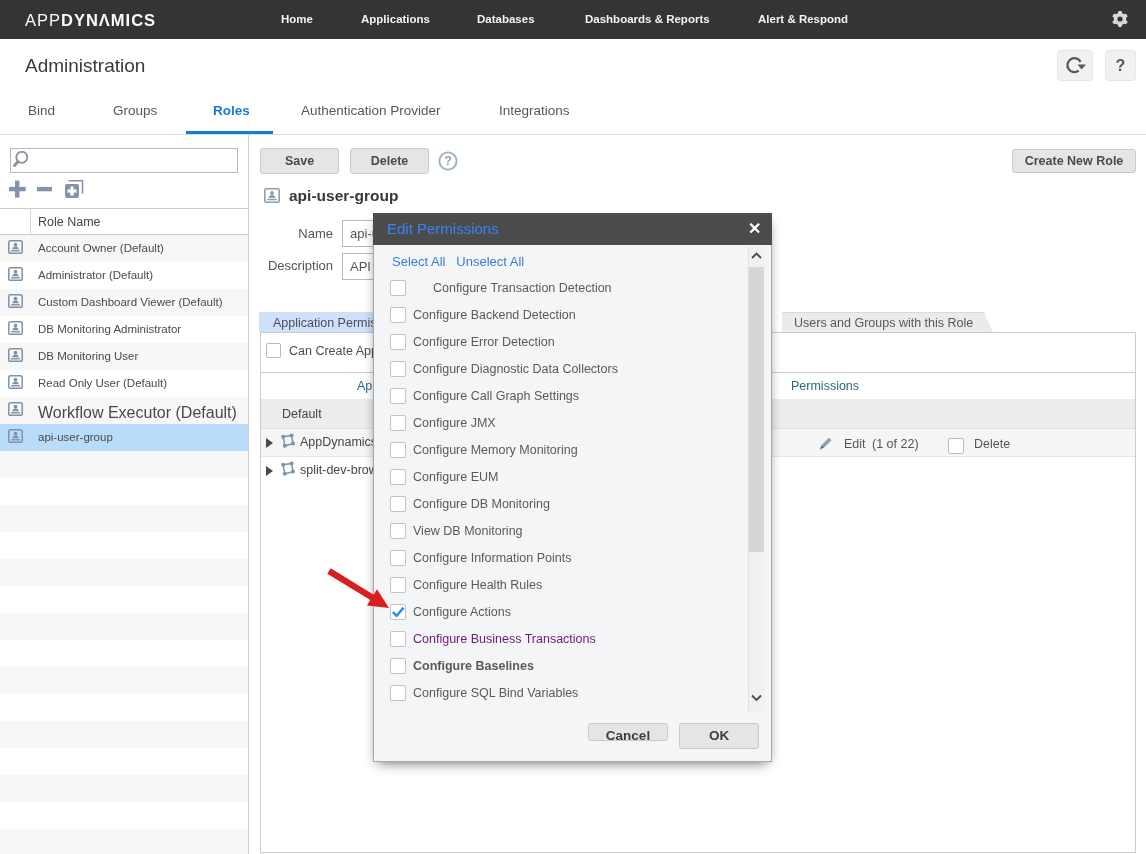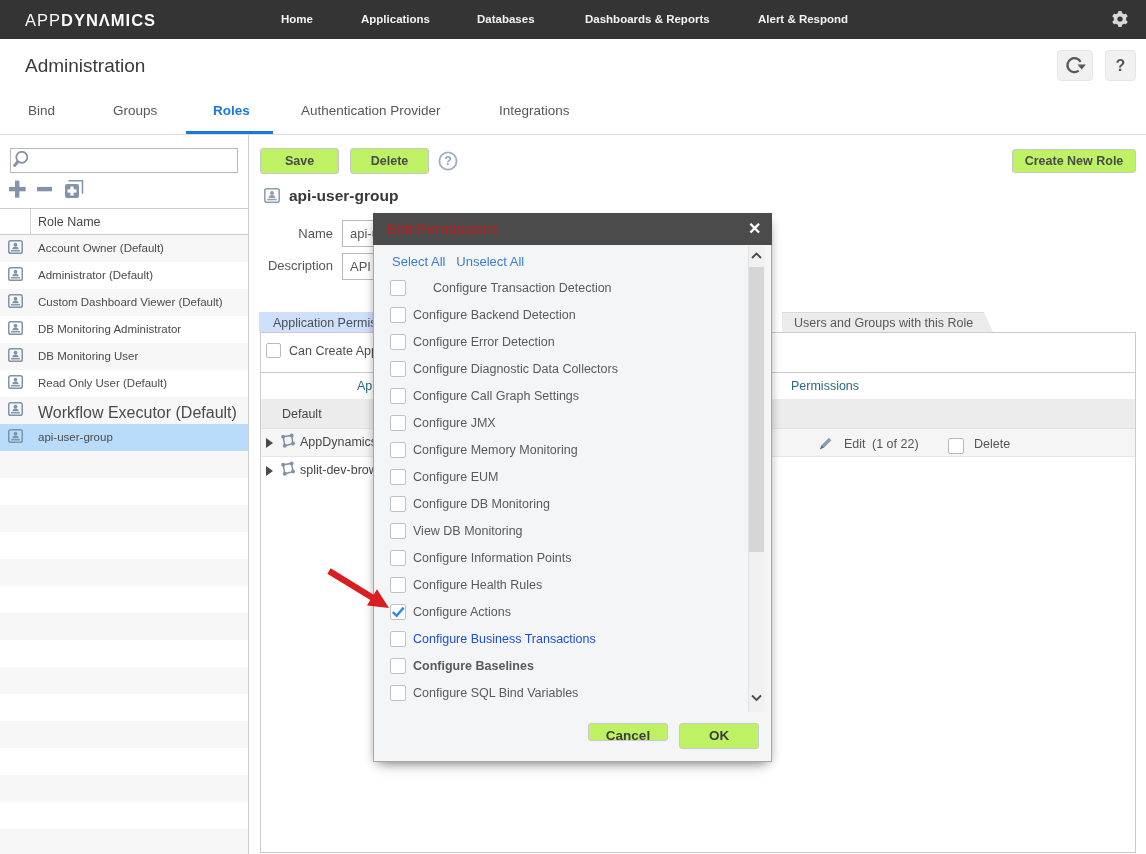--- a/index.html
+++ b/index.html
@@ -1,19 +1,19 @@
 <!DOCTYPE html>
 <html><head>
 <meta charset="utf-8">
 <style>
 html,body{margin:0;padding:0;}
 #page{position:relative;width:1146px;height:854px;background:#fff;overflow:hidden;
   font-family:"Liberation Sans",sans-serif;-webkit-font-smoothing:antialiased;}
 .abs{position:absolute;white-space:nowrap;}
-.btn{position:absolute;background:#bef264;border:1px solid #c9c9c9;border-radius:3px;
+.btn{position:absolute;background:#e5e5e5;border:1px solid #c9c9c9;border-radius:3px;
   font-weight:bold;color:#4a4a4a;text-align:center;box-sizing:border-box;}
 </style>
 </head>
 <body>
 <div id="page">
 
 <div class="abs" style="left:0;top:0;width:1146px;height:39px;background:#343434;"></div>
 <div class="abs" style="left:25px;top:11px;font-size:16.5px;color:#fafafa;letter-spacing:1px;font-weight:400;">APP<b>DYNΛMICS</b></div>
 <div class="abs" style="left:0;top:13px;width:1146px;height:16px;font-size:11.5px;font-weight:bold;color:#f3f3f3;">
   <span class="abs" style="left:281px;">Home</span>
@@ -203,21 +203,21 @@
   <path d="M4.2 4.8 L12.6 3.4 L14 11.6 L5.8 13.8 Z" fill="none" stroke="#7e93a8" stroke-width="1.5"></path>
   <circle cx="4.2" cy="4.8" r="2" fill="#7e93a8"></circle>
       <circle cx="12.6" cy="3.4" r="2" fill="#7e93a8"></circle>
   <circle cx="14" cy="11.6" r="2" fill="#7e93a8"></circle>
       <circle cx="5.8" cy="13.8" r="2" fill="#7e93a8"></circle>
 </svg>
 <div class="abs" style="left:300px;top:463px;font-size:12.5px;color:#45454a;">split-dev-browser</div>
 
 <div class="abs" style="left:373px;top:213px;width:399px;height:549px;background:#f4f5f7;border:1px solid #a8a8a8;box-sizing:border-box;box-shadow:0 8px 12px -5px rgba(0,0,0,0.30),4px 3px 9px -4px rgba(0,0,0,0.18),-4px 3px 9px -4px rgba(0,0,0,0.18);z-index:5;"></div>
 <div class="abs" style="left:373px;top:213px;width:399px;height:32px;background:#4c4b4b;box-sizing:border-box;z-index:6;"></div>
-<div class="abs" style="left:387px;top:220px;font-size:15px;color:#b91c1c;z-index:7;">Edit Permissions</div>
+<div class="abs" style="left:387px;top:220px;font-size:15px;color:#3b82f6;z-index:7;">Edit Permissions</div>
 <div class="abs" style="left:748px;top:219px;font-size:16px;color:#fff;z-index:7;font-weight:bold;">✕</div>
 <div class="abs" style="left:392px;top:254px;font-size:13px;color:#3b7cd3;z-index:7;">Select All&nbsp;&nbsp;&nbsp;Unselect All</div>
 <div id="modal-list" style="z-index:7;position:absolute;left:0;top:0;width:1146px;height:0;">
       <div class="abs" style="left:390px;top:280px;width:16px;height:16px;border:1px solid #c2c2c2;border-radius:2px;background:#fff;box-sizing:border-box;"></div>
       <div class="abs" style="left:433px;top:281px;font-size:12.5px;color:#5a5a5a;">Configure Transaction Detection</div>
       <div class="abs" style="left:390px;top:307px;width:16px;height:16px;border:1px solid #c2c2c2;border-radius:2px;background:#fff;box-sizing:border-box;"></div>
       <div class="abs" style="left:413px;top:308px;font-size:12.5px;color:#5a5a5a;">Configure Backend Detection</div>
       <div class="abs" style="left:390px;top:334px;width:16px;height:16px;border:1px solid #c2c2c2;border-radius:2px;background:#fff;box-sizing:border-box;"></div>
       <div class="abs" style="left:413px;top:335px;font-size:12.5px;color:#5a5a5a;">Configure Error Detection</div>
       <div class="abs" style="left:390px;top:361px;width:16px;height:16px;border:1px solid #c2c2c2;border-radius:2px;background:#fff;box-sizing:border-box;"></div>
@@ -237,21 +237,21 @@
       <div class="abs" style="left:390px;top:550px;width:16px;height:16px;border:1px solid #c2c2c2;border-radius:2px;background:#fff;box-sizing:border-box;"></div>
       <div class="abs" style="left:413px;top:551px;font-size:12.5px;color:#5a5a5a;">Configure Information Points</div>
       <div class="abs" style="left:390px;top:577px;width:16px;height:16px;border:1px solid #c2c2c2;border-radius:2px;background:#fff;box-sizing:border-box;"></div>
       <div class="abs" style="left:413px;top:578px;font-size:12.5px;color:#5a5a5a;">Configure Health Rules</div>
       <div class="abs" style="left:390px;top:604px;width:16px;height:16px;border:1px solid #c2c2c2;border-radius:2px;background:#fff;box-sizing:border-box;"></div>
       <svg class="abs" style="left:390px;top:604px;" width="16" height="16" viewBox="0 0 16 16">
         <path d="M2.8 8.2 L6.6 11.8 L13.6 3.6" fill="none" stroke="#2a8be8" stroke-width="2.4"></path>
       </svg>
       <div class="abs" style="left:413px;top:605px;font-size:12.5px;color:#5a5a5a;">Configure Actions</div>
       <div class="abs" style="left:390px;top:631px;width:16px;height:16px;border:1px solid #c2c2c2;border-radius:2px;background:#fff;box-sizing:border-box;"></div>
-      <div class="abs" style="left:413px;top:632px;font-size:12.5px;color:#1d4ed8;">Configure Business Transactions</div>
+      <div class="abs" style="left:413px;top:632px;font-size:12.5px;color:#701a75;">Configure Business Transactions</div>
       <div class="abs" style="left:390px;top:658px;width:16px;height:16px;border:1px solid #c2c2c2;border-radius:2px;background:#fff;box-sizing:border-box;"></div>
       <div class="abs" style="left:413px;top:659px;font-size:12.5px;color:#5a5a5a;font-weight:bold;">Configure Baselines</div>
       <div class="abs" style="left:390px;top:685px;width:16px;height:16px;border:1px solid #c2c2c2;border-radius:2px;background:#fff;box-sizing:border-box;"></div>
       <div class="abs" style="left:413px;top:686px;font-size:12.5px;color:#5a5a5a;">Configure SQL Bind Variables</div>
     </div>
 
 <div class="abs" style="left:748px;top:246px;width:17px;height:466px;background:#f1f1f1;border-left:1px solid #e2e2e2;box-sizing:border-box;z-index:7;"></div>
 <svg class="abs" style="left:748px;top:250px;z-index:8;" width="17" height="12" viewBox="0 0 17 12">
       <path d="M4 8 L8.5 3.5 L13 8" fill="none" stroke="#4a4a4a" stroke-width="1.8"></path>
     </svg>

